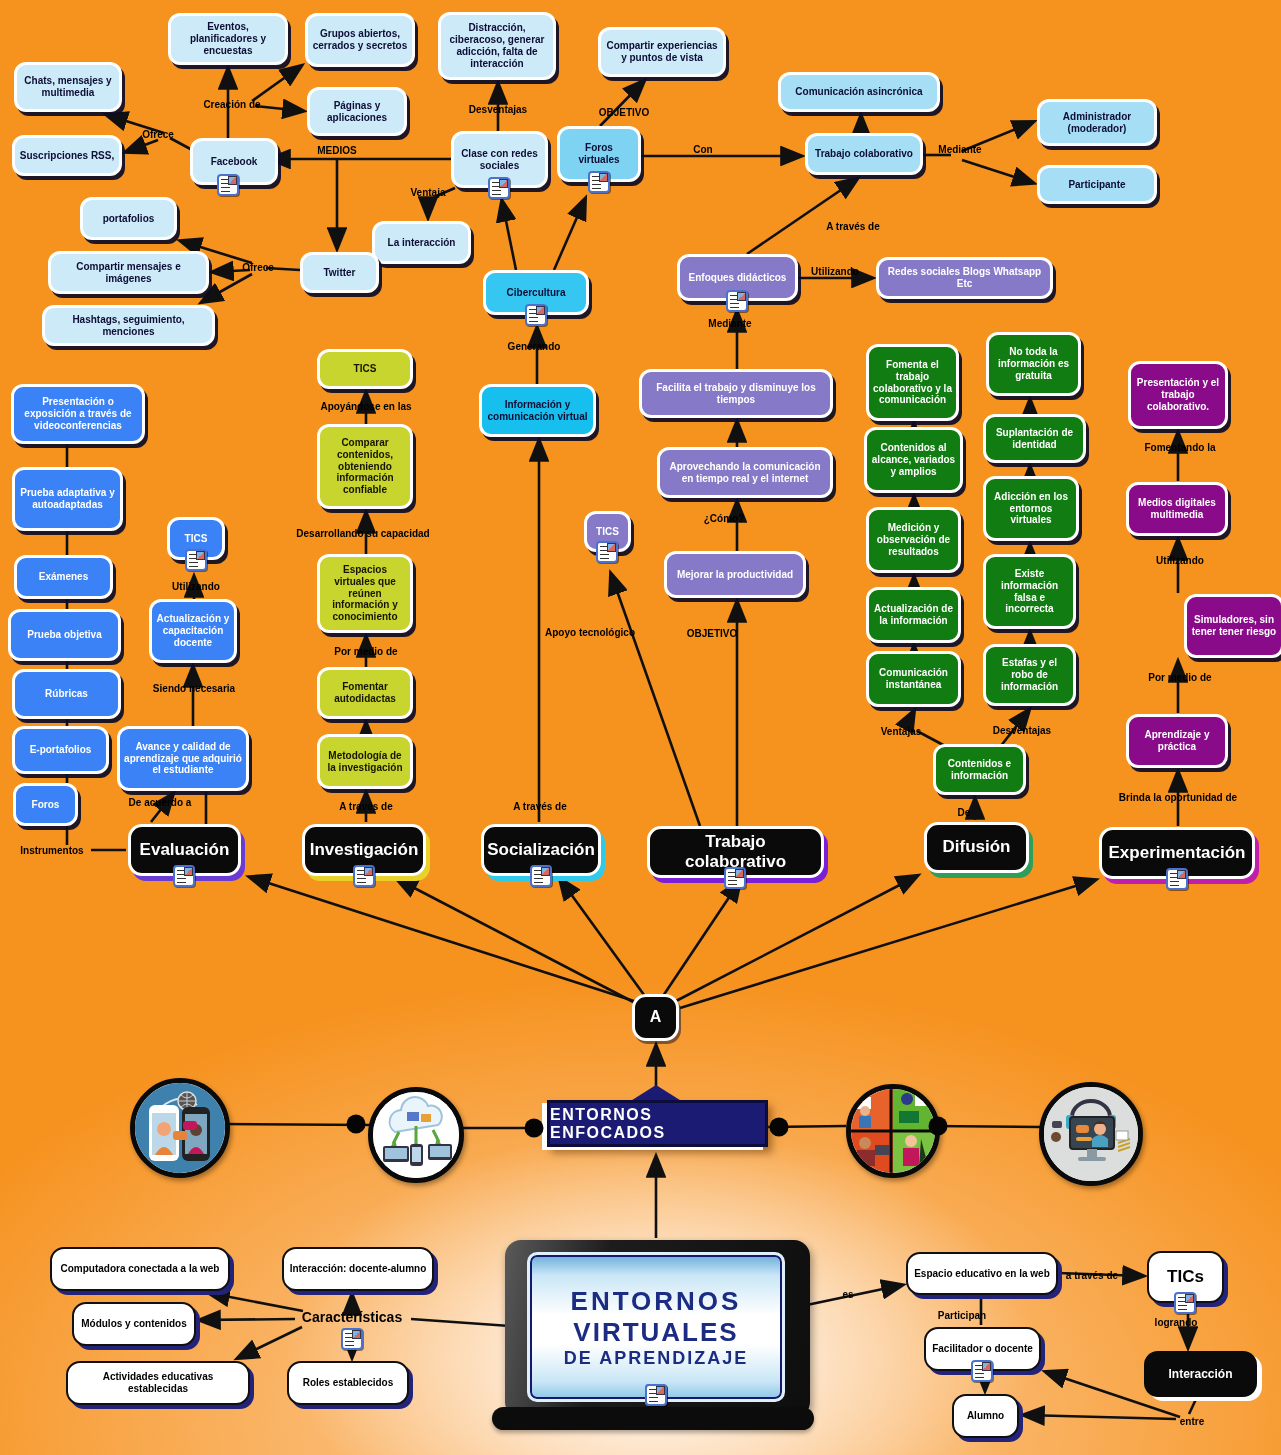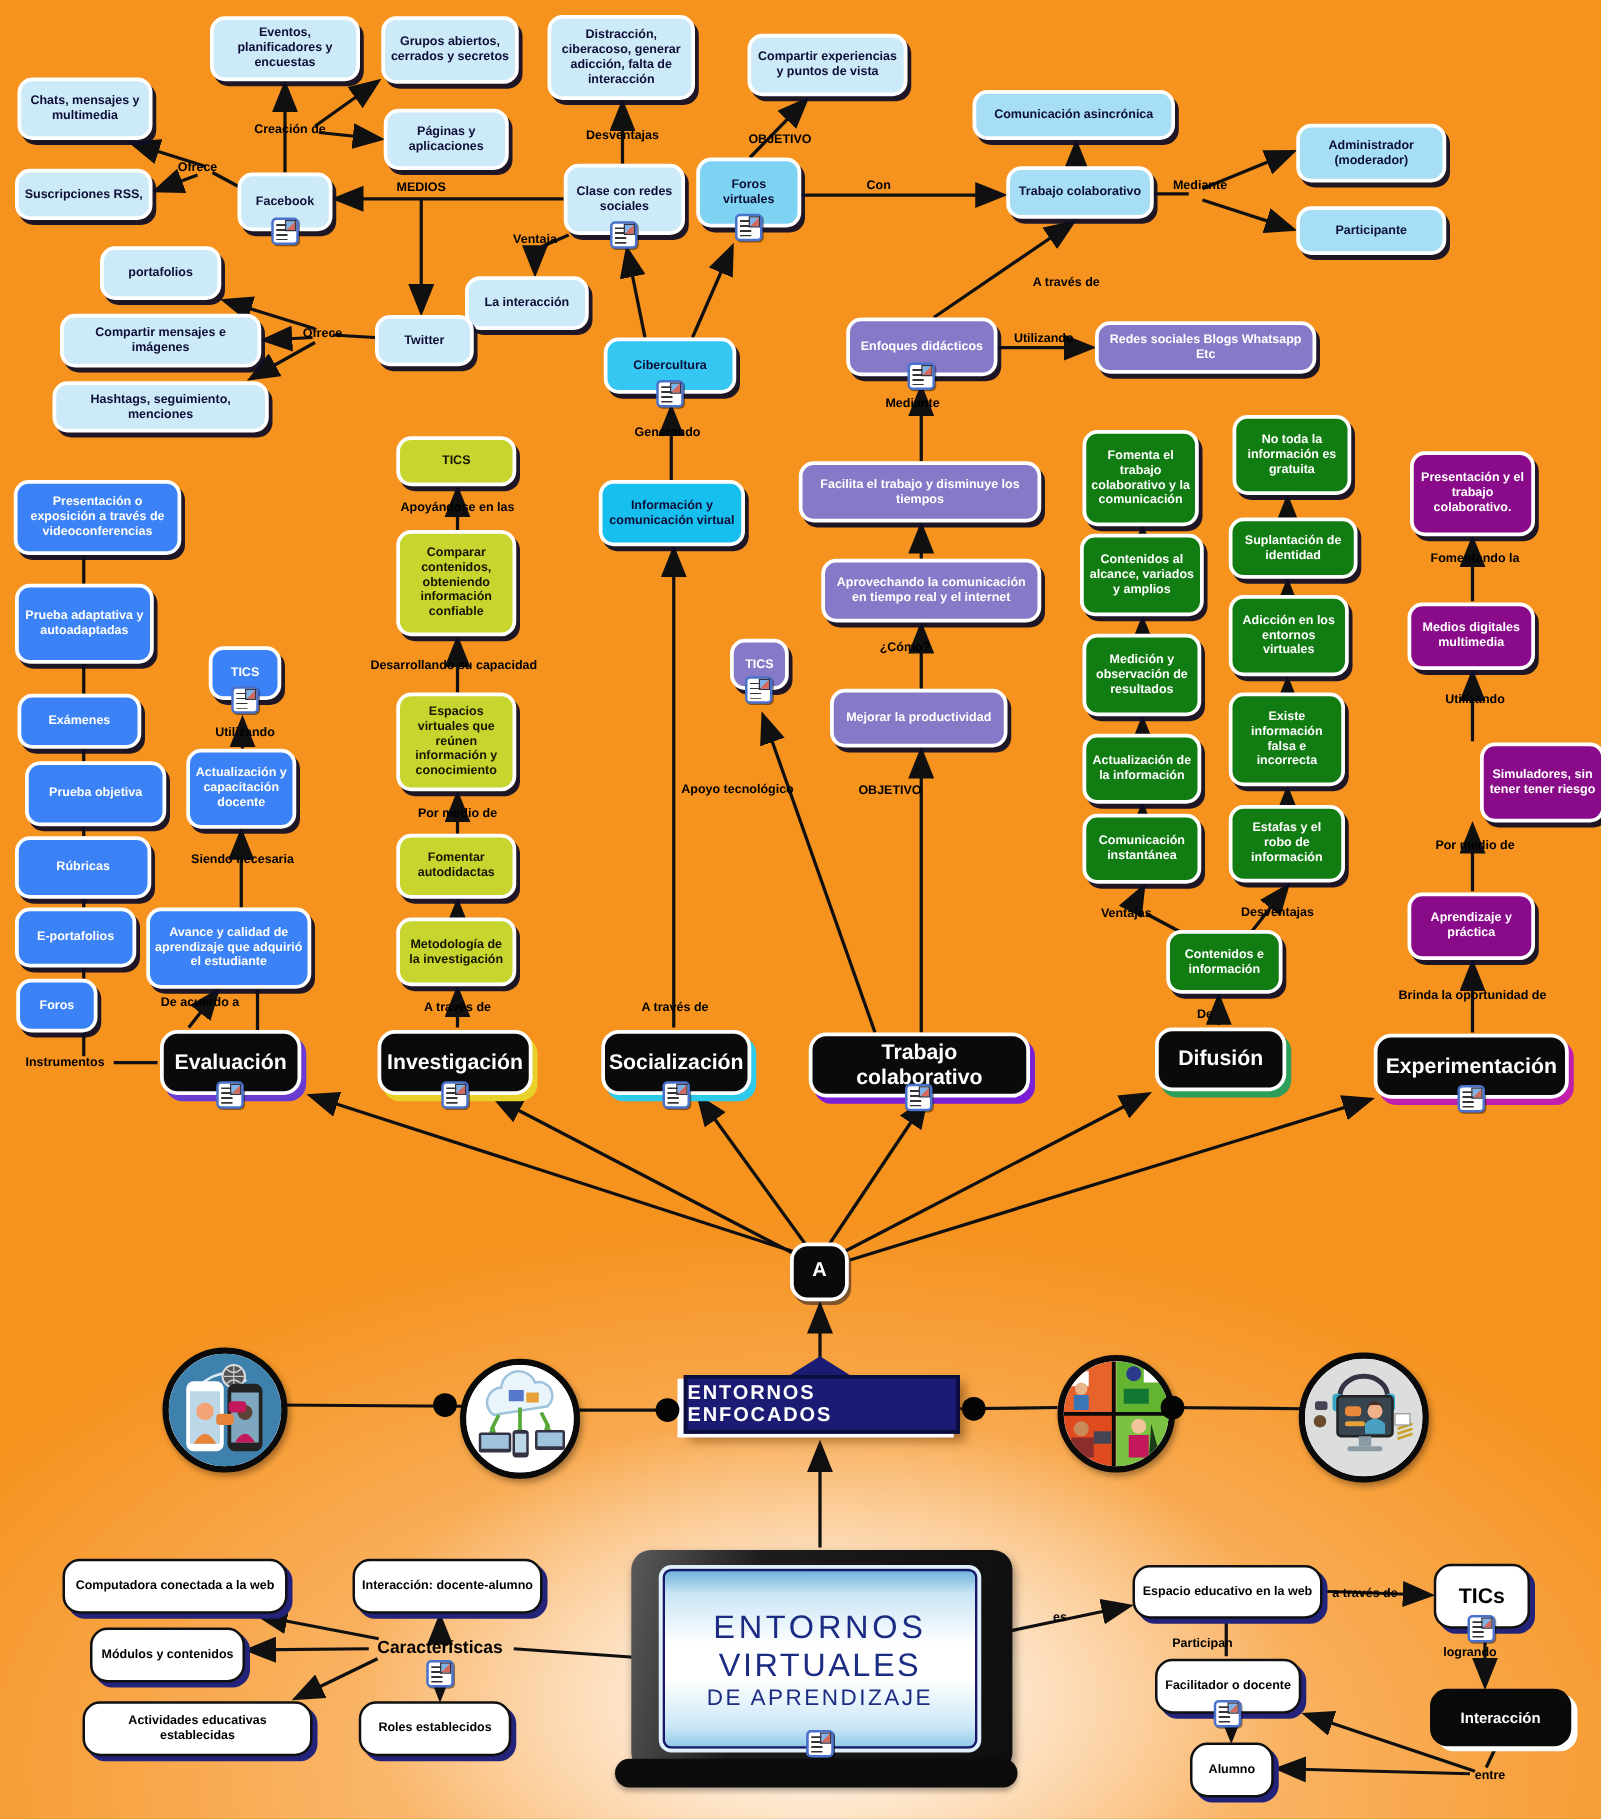--- a/index.html
+++ b/index.html
@@ -48,21 +48,21 @@
     border:3px solid #0d0d3d;box-sizing:border-box;display:flex;align-items:center;justify-content:center;
     color:#fff;font-weight:700;font-size:16px;letter-spacing:1.5px;
     box-shadow:-5px 3px 0 #fff,4px 6px 8px rgba(90,45,0,.5)}
   #banner-notch{position:absolute;z-index:2;left:629px;top:1085px;width:54px;height:17px;background:#1B1B73;
     clip-path:polygon(50% 0,100% 100%,0 100%);filter:drop-shadow(-2px 0 0 #fff)}
   #laptop{position:absolute;z-index:2;left:505px;top:1240px;width:305px;height:178px;
     background:linear-gradient(100deg,#5a5a5a 0%,#1c1c1c 32%,#0e0e0e 100%);border-radius:16px;box-shadow:2px 4px 8px rgba(0,0,0,.4)}
   #screen{position:absolute;z-index:2;left:527px;top:1252px;width:258px;height:150px;border-radius:10px;
     border:3px solid #DFF0FA;box-sizing:border-box;box-shadow:inset 0 0 0 2px #17176b;
     background:linear-gradient(180deg,#69ADD8 0%,#C9E6F6 14%,#ffffff 42%,#ffffff 62%,#C9E6F6 88%,#8CC6E6 100%);
-    display:flex;flex-direction:column;align-items:center;justify-content:center;color:#1B2C82;font-weight:400}
+    display:flex;flex-direction:column;align-items:center;justify-content:center;color:#1B2C82;font-weight:700}
   .scr1{font-size:26px;letter-spacing:3px}
   .scr2{font-size:26px;letter-spacing:2px}
   .scr3{font-size:18px;letter-spacing:2px}
   #lap-base{position:absolute;z-index:2;left:492px;top:1407px;width:322px;height:23px;background:#0c0c0c;border-radius:12px;box-shadow:0 3px 4px rgba(0,0,0,.3)}
 </style>
 </head>
 <body>
 
 <svg id="wires" width="1281" height="1455">
   <defs>
@@ -167,21 +167,21 @@
 </svg>
 
 <div class="node lb" style="left:168px;top:13px;width:120px;height:52px">Eventos, planificadores y encuestas</div>
 <div class="node lb" style="left:305px;top:13px;width:110px;height:54px">Grupos abiertos, cerrados y secretos</div>
 <div class="node lb" style="left:438px;top:12px;width:118px;height:68px">Distracción, ciberacoso, generar adicción, falta de interacción</div>
 <div class="node lb" style="left:598px;top:27px;width:128px;height:50px">Compartir experiencias y puntos de vista</div>
 <div class="node lb" style="left:14px;top:62px;width:108px;height:50px">Chats, mensajes y multimedia</div>
 <div class="node lb" style="left:307px;top:87px;width:100px;height:49px">Páginas y aplicaciones</div>
 <div class="node lb2" style="left:778px;top:72px;width:162px;height:40px">Comunicación asincrónica</div>
 <div class="node lb" style="left:12px;top:135px;width:110px;height:41px">Suscripciones RSS,</div>
-<div class="node lb" style="left:190px;top:138px;width:76px;height:47px">Facebook</div>
+<div class="node lb" style="left:190px;top:138px;width:88px;height:47px">Facebook</div>
 <div class="node lb" style="left:451px;top:131px;width:97px;height:57px">Clase con redes sociales</div>
 <div class="node lb3" style="left:557px;top:126px;width:84px;height:56px">Foros virtuales</div>
 <div class="node lb2" style="left:805px;top:133px;width:118px;height:42px">Trabajo colaborativo</div>
 <div class="node lb2" style="left:1037px;top:99px;width:120px;height:47px">Administrador (moderador)</div>
 <div class="node lb2" style="left:1037px;top:165px;width:120px;height:39px">Participante</div>
 <div class="node lb" style="left:80px;top:197px;width:97px;height:43px">portafolios</div>
 <div class="node lb" style="left:372px;top:221px;width:99px;height:43px">La interacción</div>
 <div class="node lb" style="left:48px;top:251px;width:161px;height:43px">Compartir mensajes e imágenes</div>
 <div class="node lb" style="left:300px;top:252px;width:79px;height:41px">Twitter</div>
 <div class="node lb" style="left:42px;top:305px;width:173px;height:41px">Hashtags, seguimiento, menciones</div>
@@ -189,21 +189,21 @@
 <div class="node cy2" style="left:479px;top:384px;width:117px;height:53px">Información y comunicación virtual</div>
 <div class="node pu" style="left:677px;top:254px;width:121px;height:47px">Enfoques didácticos</div>
 <div class="node pu" style="left:876px;top:257px;width:177px;height:42px">Redes sociales Blogs Whatsapp Etc</div>
 <div class="node pu" style="left:639px;top:369px;width:194px;height:49px">Facilita el trabajo y disminuye los tiempos</div>
 <div class="node pu" style="left:657px;top:447px;width:176px;height:51px">Aprovechando la comunicación en tiempo real y el internet</div>
 <div class="node pu" style="left:664px;top:551px;width:142px;height:47px">Mejorar la productividad</div>
 <div class="node pu" style="left:584px;top:511px;width:47px;height:41px">TICS</div>
 <div class="node bv" style="left:11px;top:384px;width:134px;height:60px">Presentación o exposición a través de videoconferencias</div>
 <div class="node bv" style="left:12px;top:467px;width:111px;height:64px">Prueba adaptativa y autoadaptadas</div>
 <div class="node bv" style="left:14px;top:555px;width:99px;height:44px">Exámenes</div>
-<div class="node bv" style="left:20px;top:609px;width:113px;height:52px">Prueba objetiva</div>
+<div class="node bv" style="left:8px;top:609px;width:113px;height:52px">Prueba objetiva</div>
 <div class="node bv" style="left:12px;top:669px;width:109px;height:50px">Rúbricas</div>
 <div class="node bv" style="left:12px;top:726px;width:97px;height:48px">E-portafolios</div>
 <div class="node bv" style="left:13px;top:783px;width:65px;height:43px">Foros</div>
 <div class="node bv" style="left:167px;top:517px;width:58px;height:43px">TICS</div>
 <div class="node bv" style="left:149px;top:599px;width:88px;height:64px">Actualización y capacitación docente</div>
 <div class="node bv" style="left:117px;top:726px;width:132px;height:65px">Avance y calidad de aprendizaje que adquirió el estudiante</div>
 <div class="node yl" style="left:317px;top:349px;width:96px;height:40px">TICS</div>
 <div class="node yl" style="left:317px;top:424px;width:96px;height:85px">Comparar contenidos, obteniendo información confiable</div>
 <div class="node yl" style="left:317px;top:554px;width:96px;height:79px">Espacios virtuales que reúnen información y conocimiento</div>
 <div class="node yl" style="left:317px;top:667px;width:96px;height:52px">Fomentar autodidactas</div>

